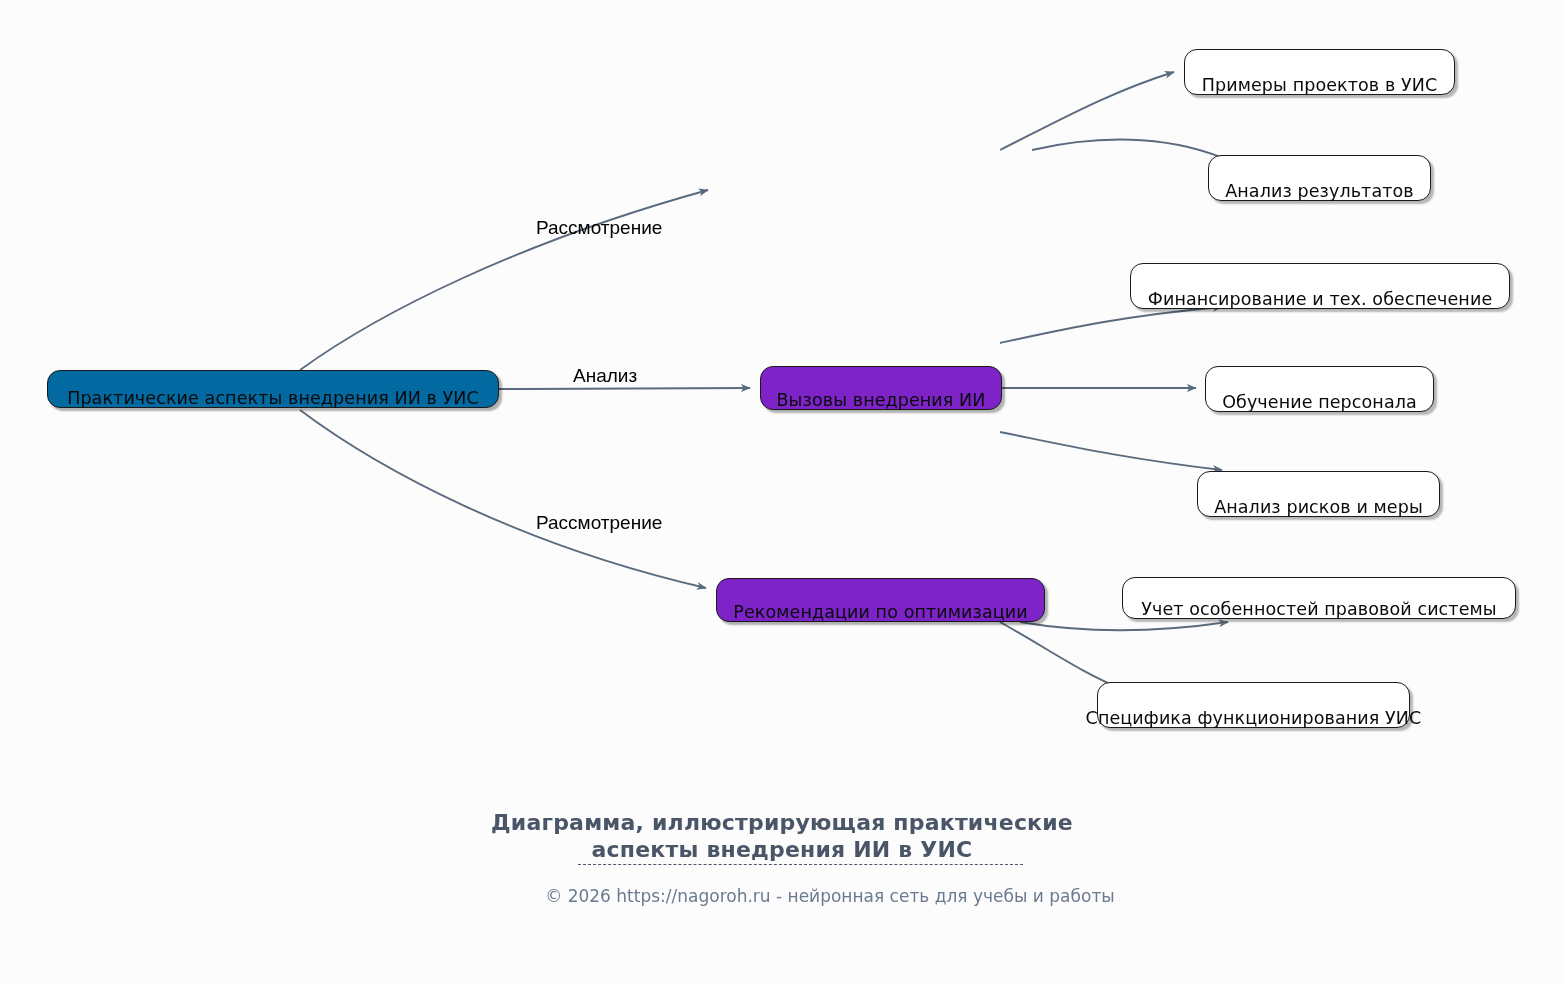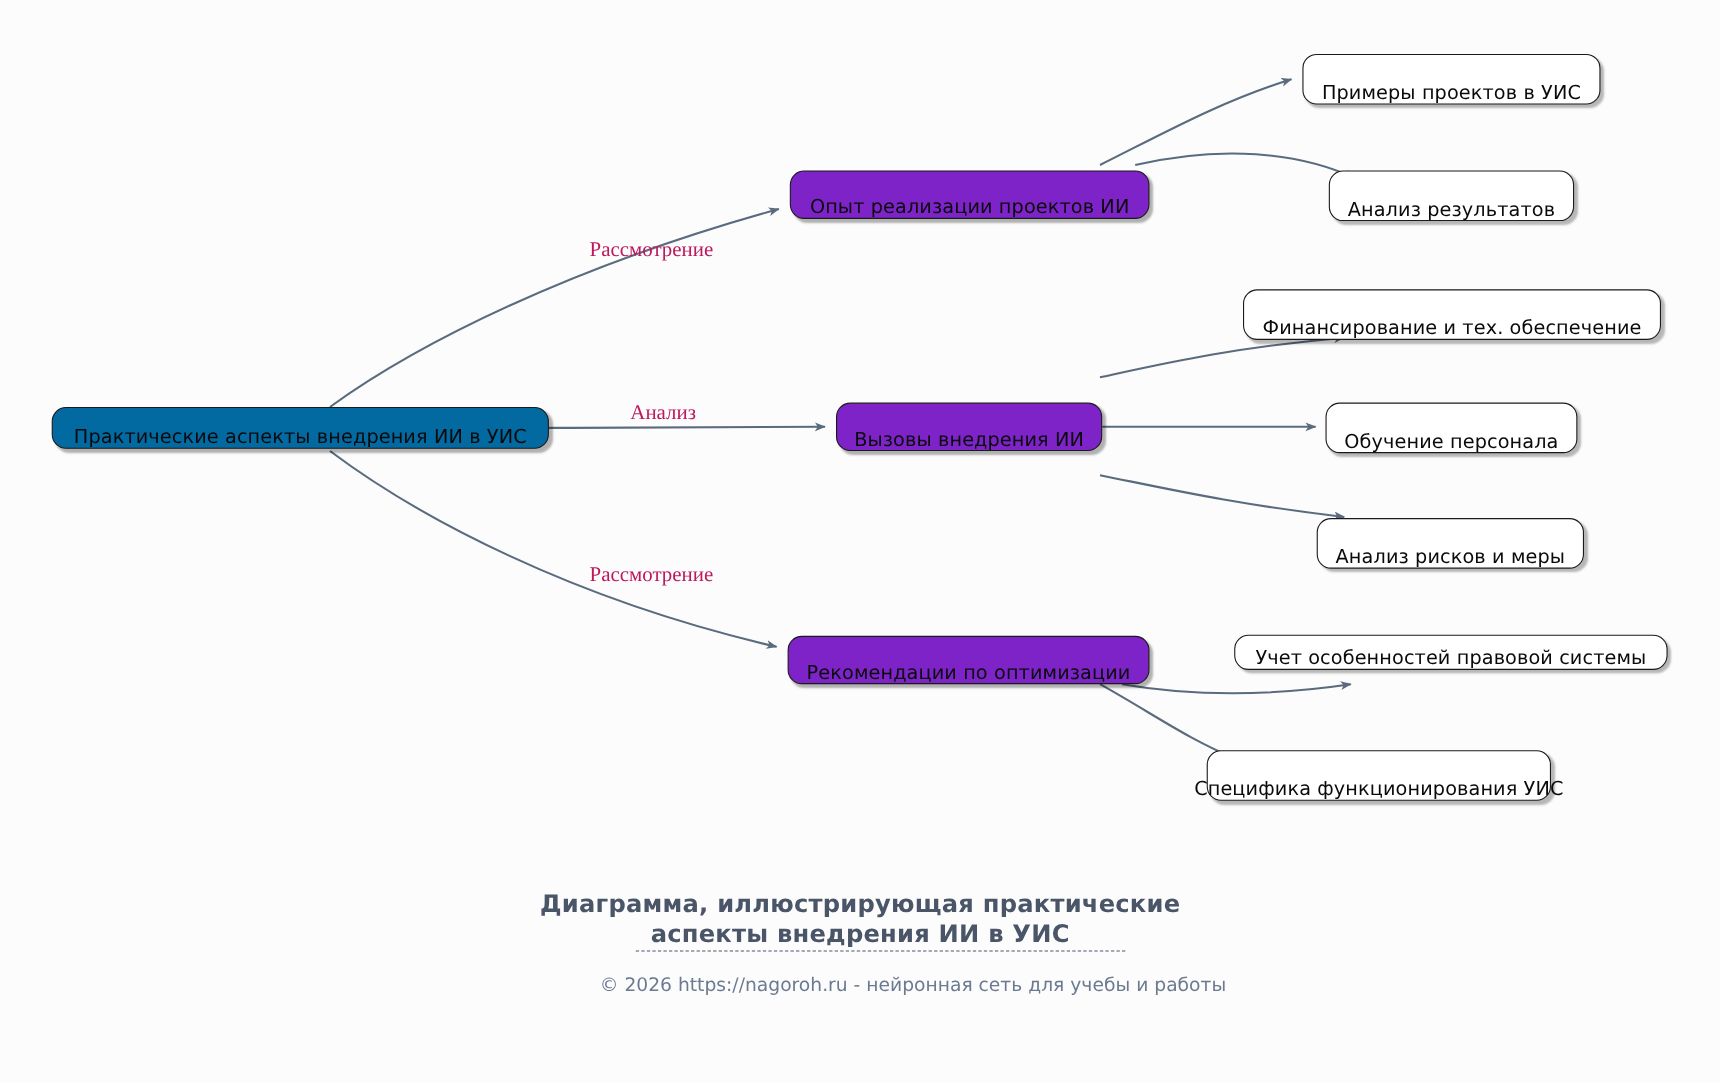--- a/index.html
+++ b/index.html
@@ -49,23 +49,23 @@
     border: 1.6px solid #1a1a1a;
     box-shadow: 3px 3px 2px rgba(0,0,0,0.30);
   }
   .node-leaf {
     background: #ffffff;
     border: 1.6px solid #1a1a1a;
     box-shadow: 3px 3px 2px rgba(0,0,0,0.28);
   }
   .edge-label {
     position: absolute;
-    font-family: Liberation Serif, serif;
+    font-family: Liberation Sans, sans-serif;
     font-size: 19px;
-    color: #be185d;
+    color: #000000;
     white-space: nowrap;
     line-height: 1;
   }
   #caption {
     position: absolute;
     left: 0;
     top: 810px;
     width: 1564px;
     text-align: center;
     font-family: "DejaVu Sans", sans-serif;
@@ -129,23 +129,20 @@
 
     <path d="M1020,622 C1090,634 1160,632 1228,622" fill="none" stroke="#5a6b7d" stroke-width="1.9" marker-end="url(#arrow)"></path>
 
     <path d="M1000,622 C1050,650 1080,672 1124,690" fill="none" stroke="#5a6b7d" stroke-width="1.9" marker-end="url(#arrow)"></path>
   </svg>
 
   <div class="node node-root" style="left:47px; top:370px; width:452px; height:38px;">
     <span>Практические аспекты внедрения ИИ в УИС</span>
   </div>
 
-  <div class="node node-branch" style="left:718px; top:155px; width:327px; height:44px;">
-    <span>Опыт реализации проектов ИИ</span>
-  </div>
   <div class="node node-leaf" style="left:1184px; top:49px; width:271px; height:46px;">
     <span>Примеры проектов в УИС</span>
   </div>
   <div class="node node-leaf" style="left:1208px; top:155px; width:223px; height:46px;">
     <span>Анализ результатов</span>
   </div>
 
   <div class="node node-branch" style="left:760px; top:366px; width:242px; height:44px;">
     <span>Вызовы внедрения ИИ</span>
   </div>
@@ -155,21 +152,21 @@
   <div class="node node-leaf" style="left:1205px; top:366px; width:229px; height:46px;">
     <span>Обучение персонала</span>
   </div>
   <div class="node node-leaf" style="left:1197px; top:471px; width:243px; height:46px;">
     <span>Анализ рисков и меры</span>
   </div>
 
   <div class="node node-branch" style="left:716px; top:578px; width:329px; height:44px;">
     <span>Рекомендации по оптимизации</span>
   </div>
-  <div class="node node-leaf" style="left:1122px; top:577px; width:394px; height:32px;">
+  <div class="node node-leaf" style="left:1122px; top:577px; width:394px; height:42px;">
     <span>Учет особенностей правовой системы</span>
   </div>
   <div class="node node-leaf" style="left:1097px; top:682px; width:313px; height:46px;">
     <span>Специфика функционирования УИС</span>
   </div>
 
   <div class="edge-label" style="left:536px; top:218px;">Рассмотрение</div>
   <div class="edge-label" style="left:573px; top:366px;">Анализ</div>
   <div class="edge-label" style="left:536px; top:513px;">Рассмотрение</div>
 

